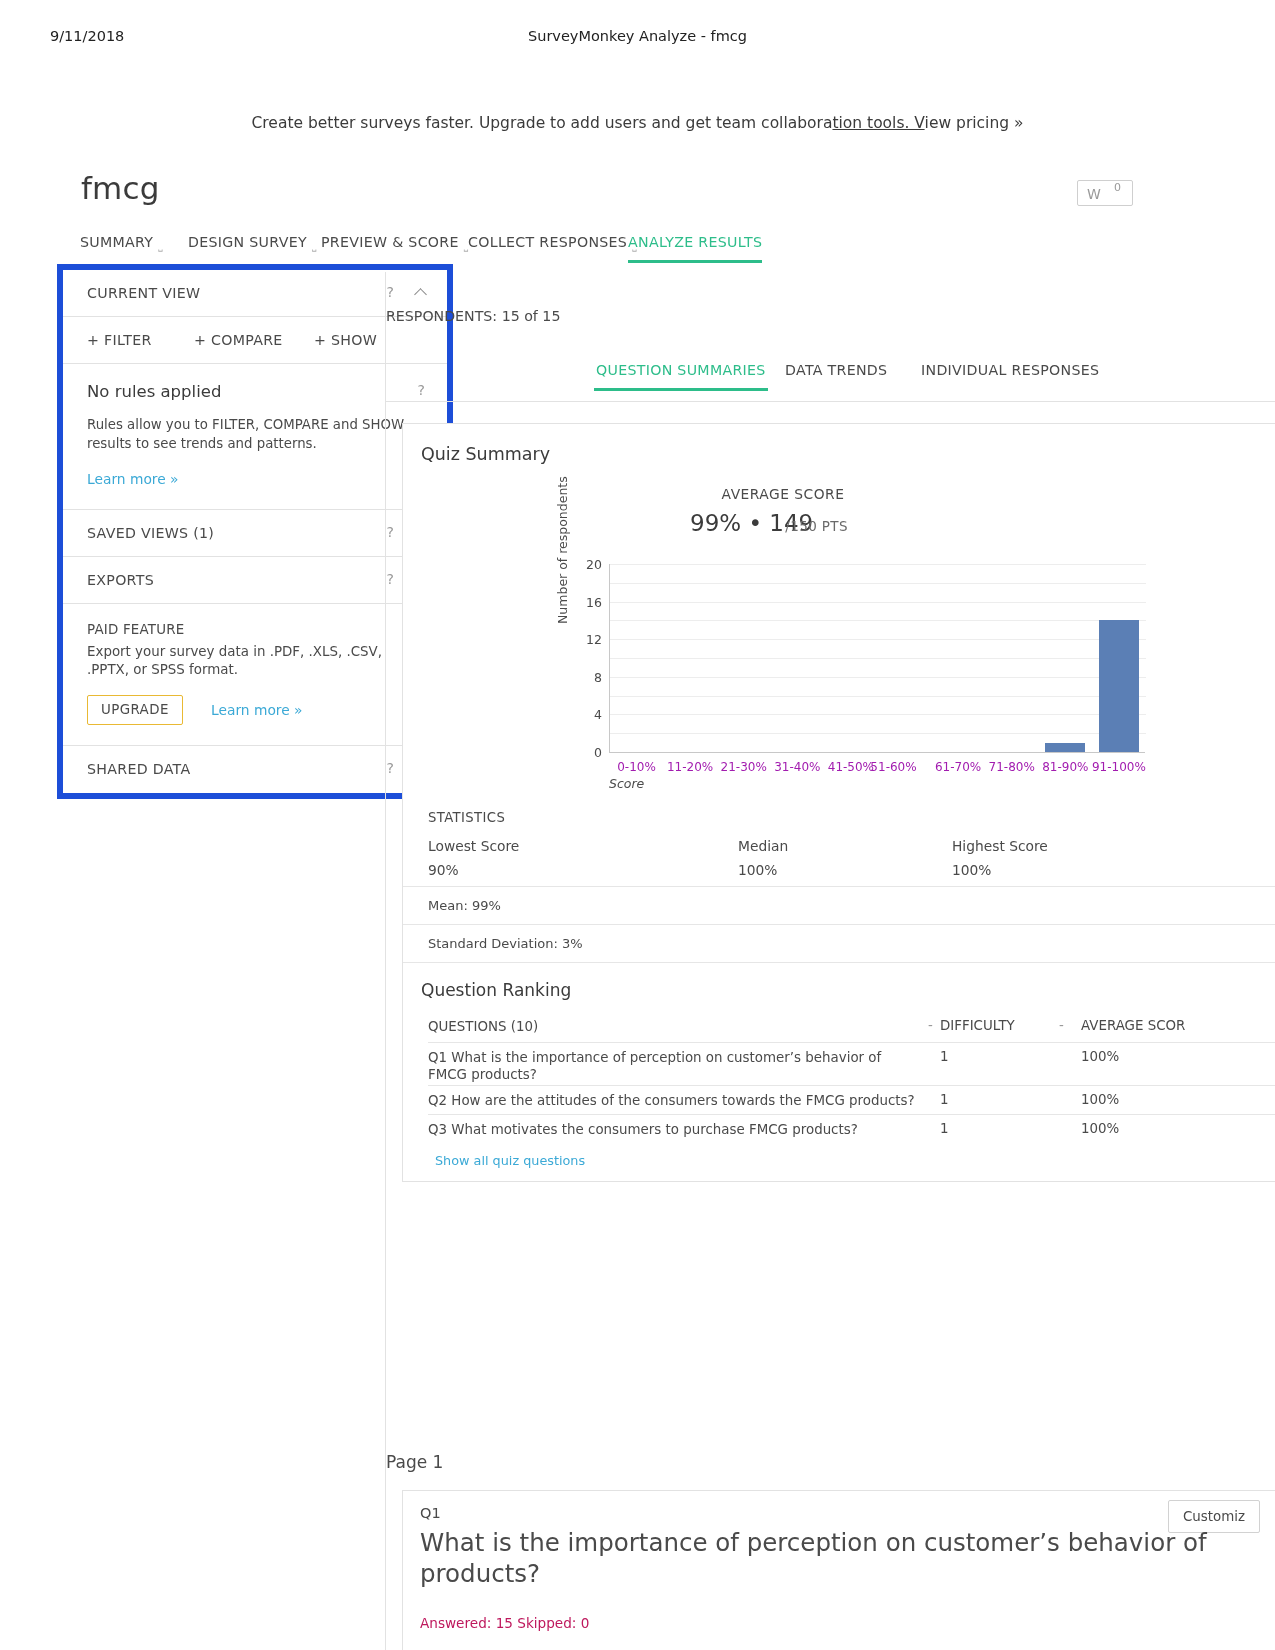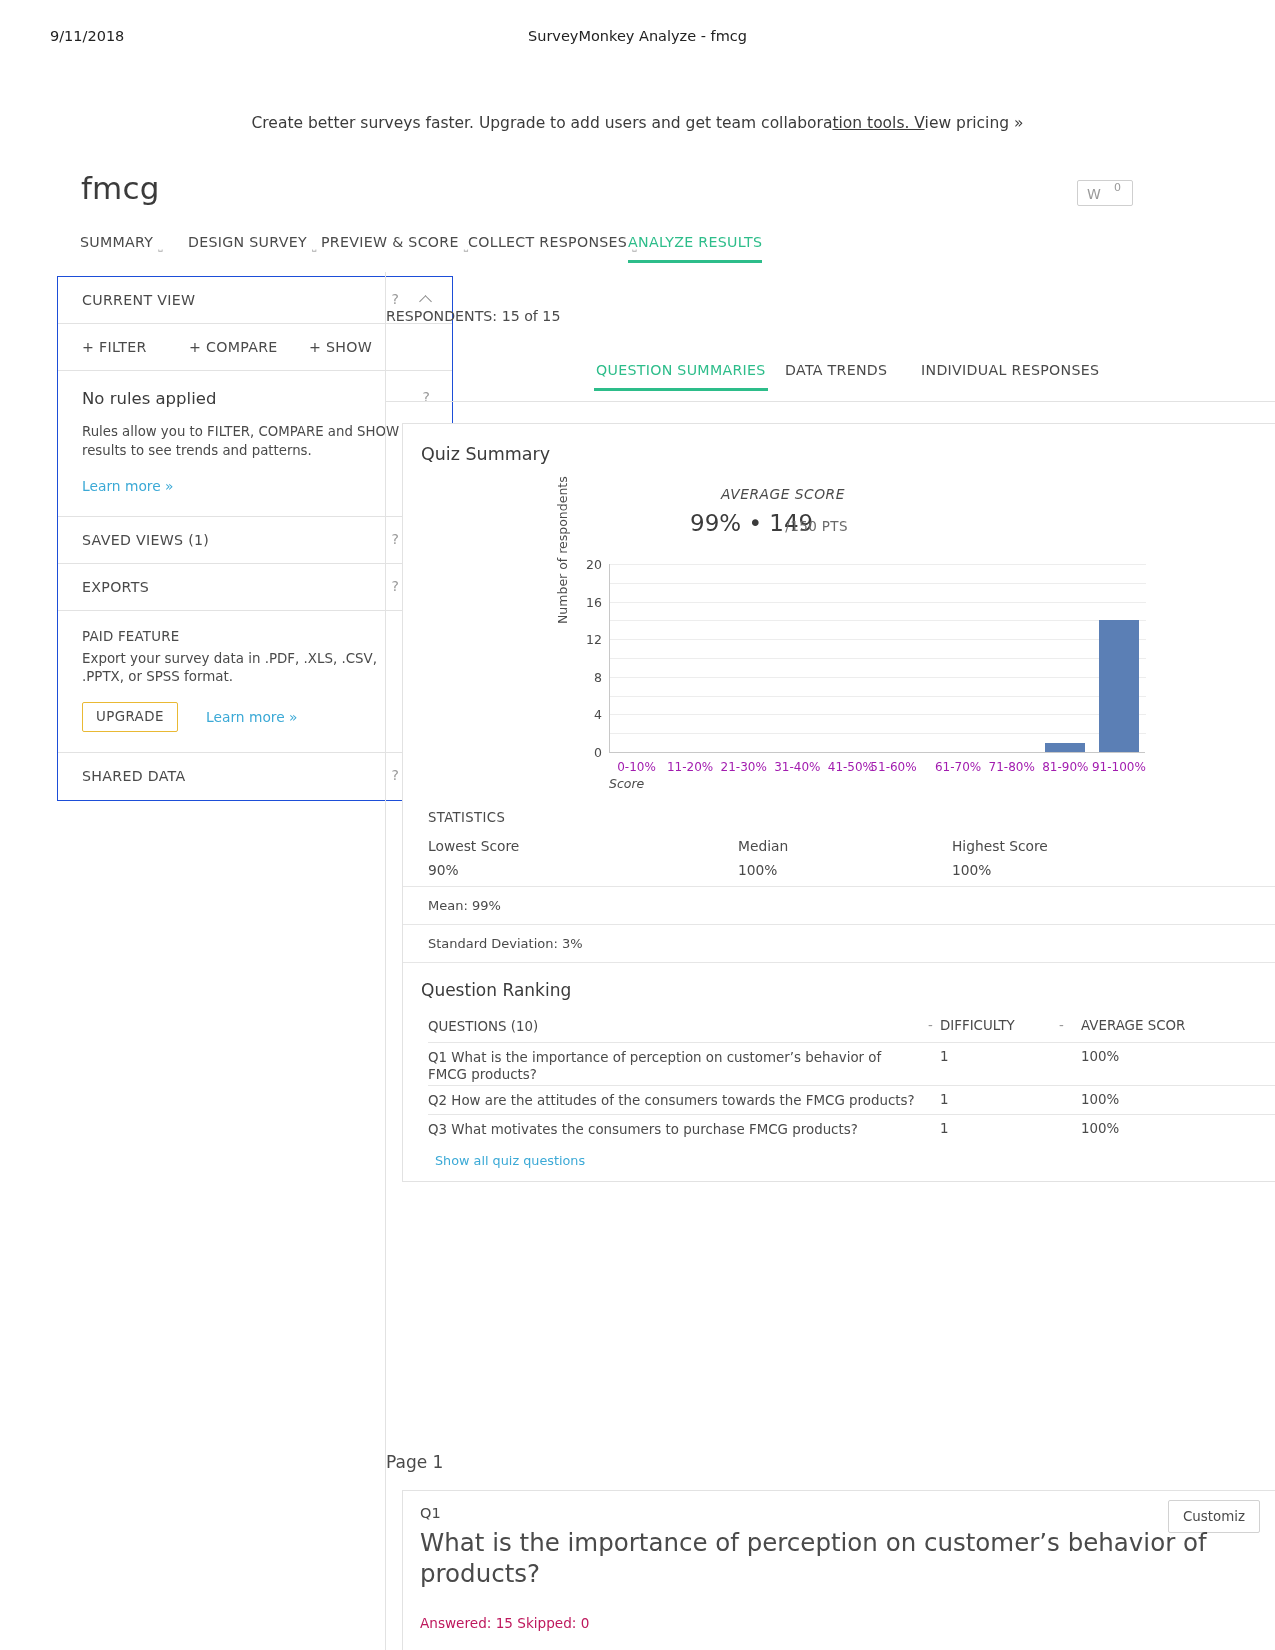--- a/index.html
+++ b/index.html
@@ -122,25 +122,25 @@
     left: 0;
     top: 26px;
     width: 100%;
     height: 3px;
     background: #2dbd8a;
   }
 
   
   .sidebar {
     position: absolute;
-    top: 276px;
+    top: 264px;
     left: 57px;
     width: 396px;
     background: #fff;
-    border: 1px solid #1d4ed8;
+    border: 6px solid #1d4ed8;
     box-sizing: border-box;
   }
   .sb-section-head {
     position: relative;
     height: 47px;
     border-bottom: 1px solid #e2e2e2;
     box-sizing: border-box;
   }
   .sb-section-head .sb-label {
     position: absolute;
@@ -320,21 +320,20 @@
     height: 62px;
   }
   .avg-label {
     position: absolute;
     left: 0; top: 22px;
     width: 760px;
     text-align: center;
     font-size: 13.8px;
     color: #4a4a4a;
     letter-spacing: .5px;
-    font-style: italic;
   }
   .avg-value {
     position: absolute;
     left: 0; top: 46px;
     width: 760px;
     text-align: center;
     font-size: 23px;
     color: #3b3b3b;
     white-space: nowrap;
   }

